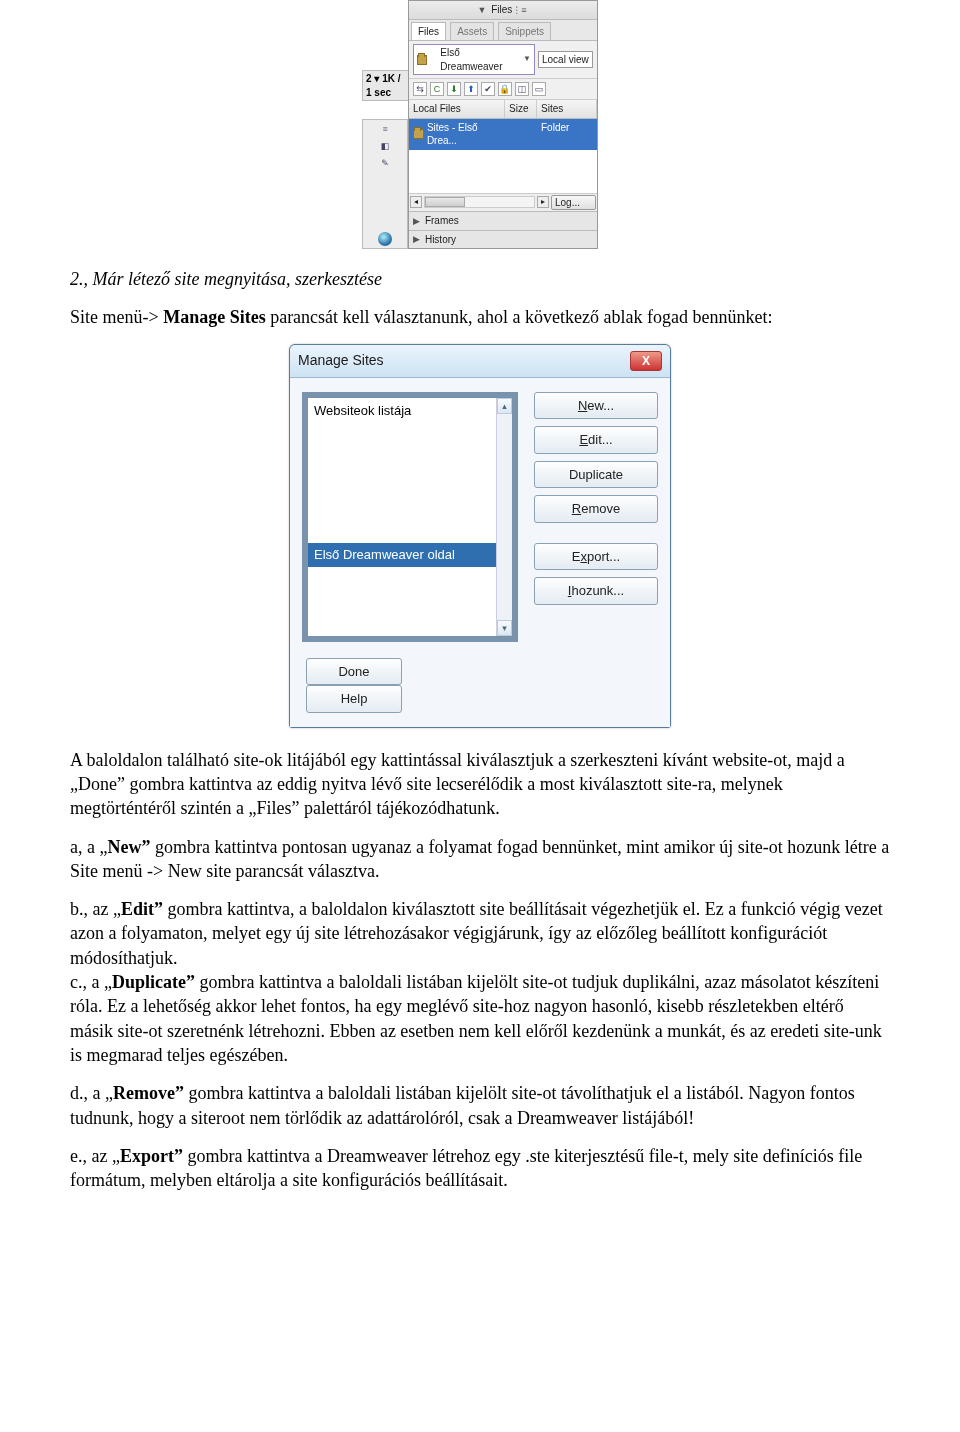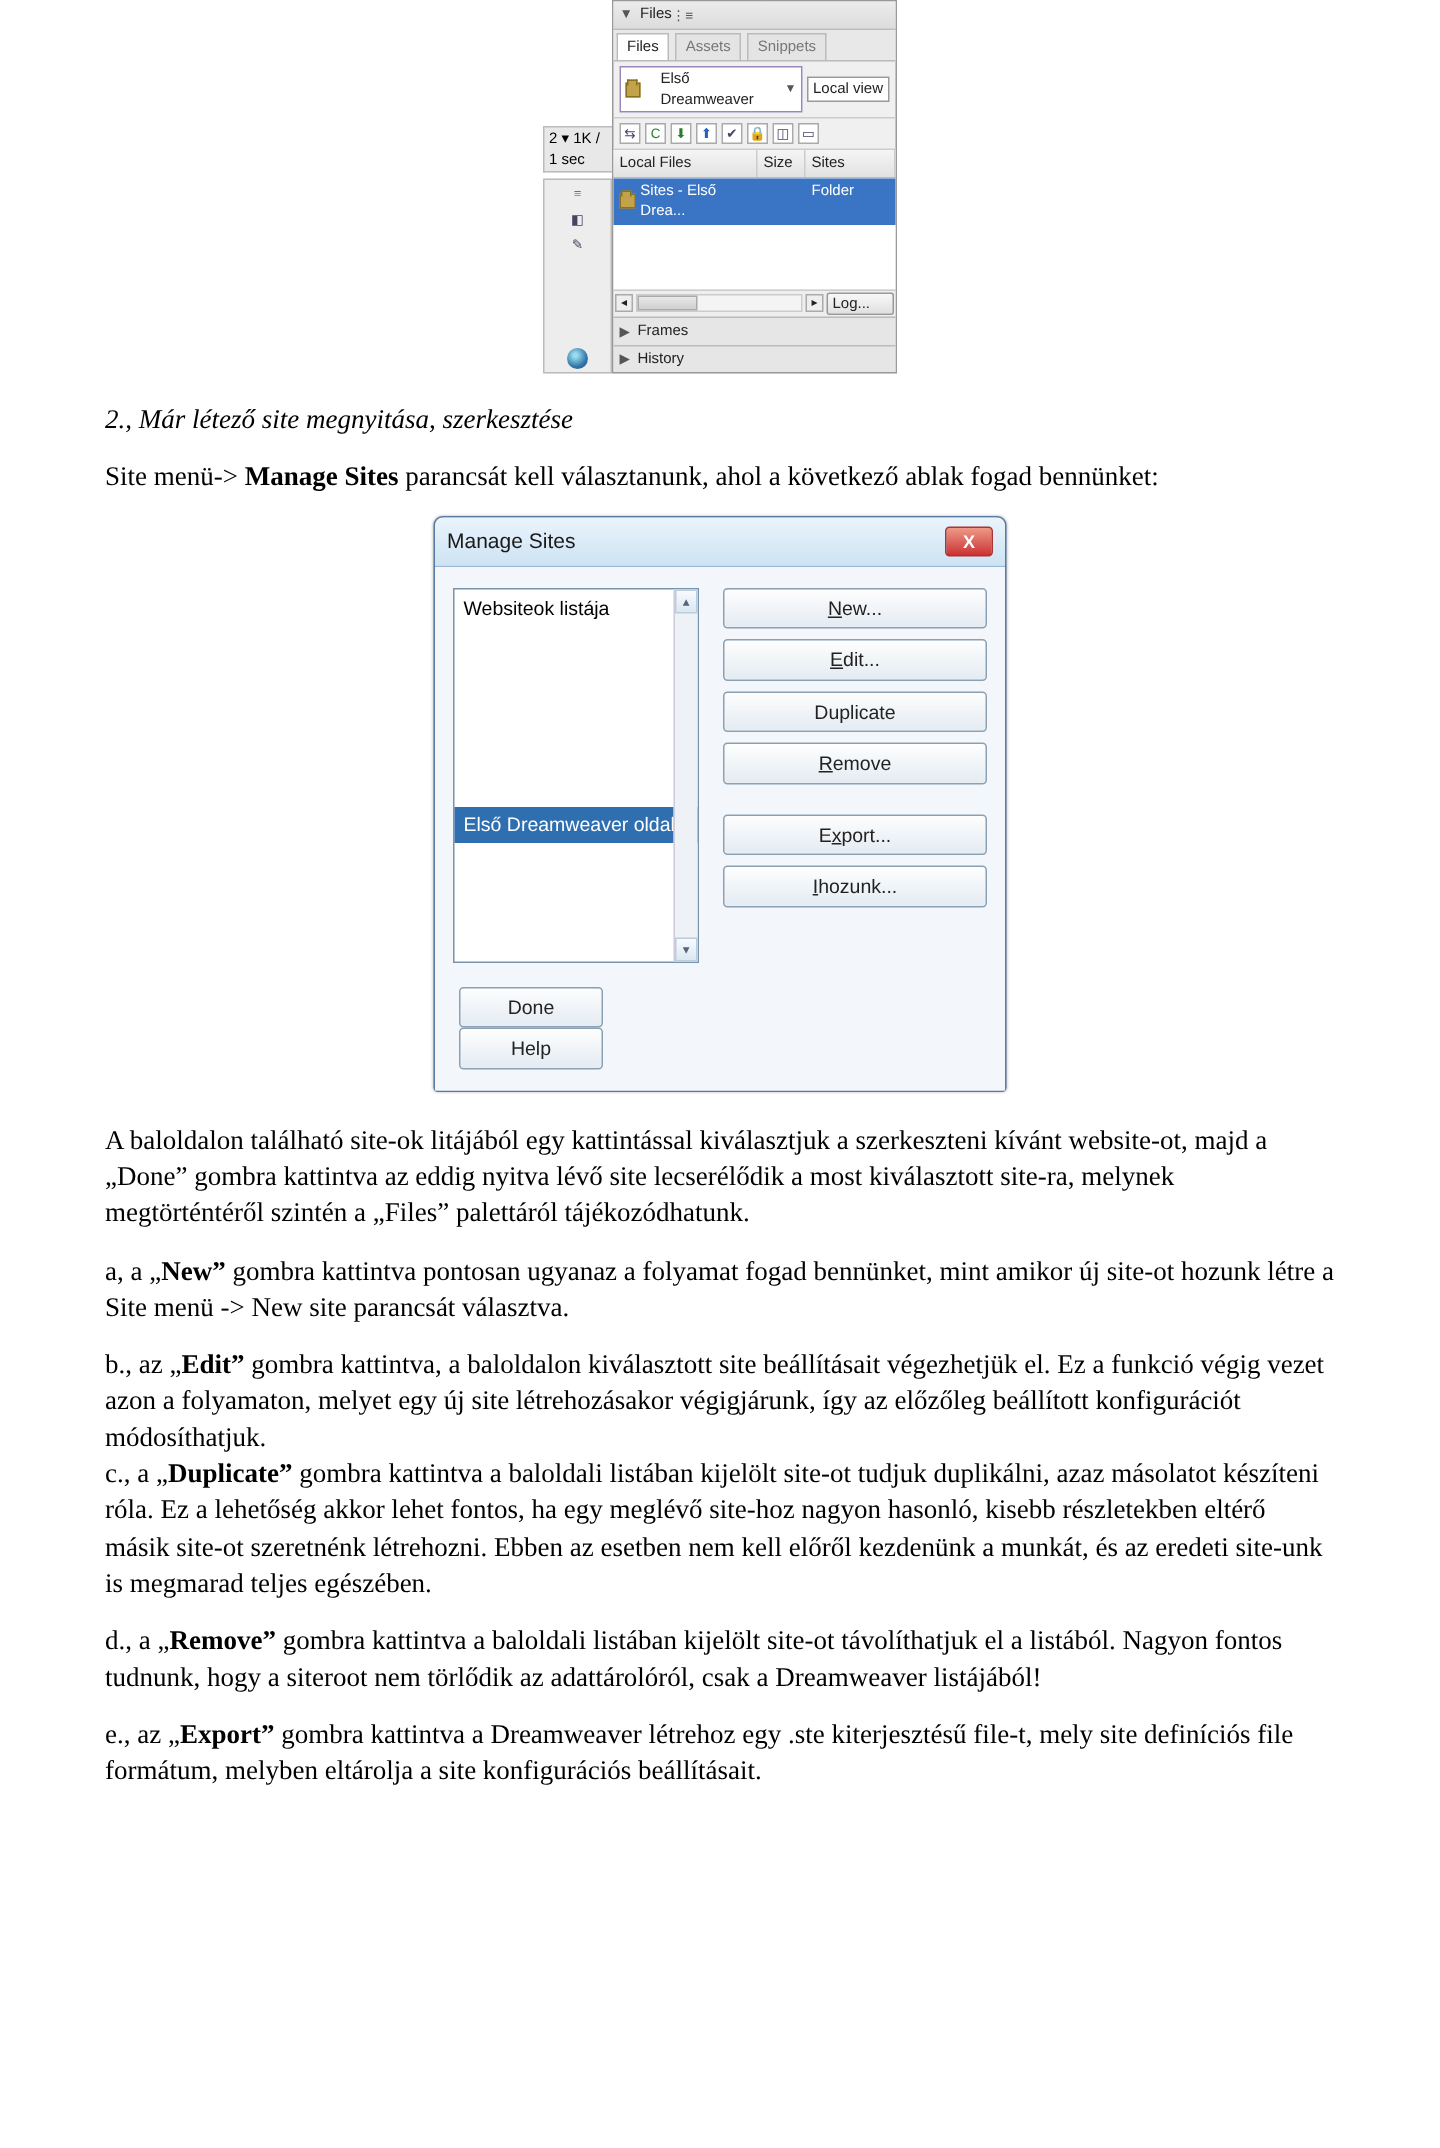--- a/index.html
+++ b/index.html
@@ -9,21 +9,21 @@
     line-height: 1.35;
     color: #000;
     background: #fff;
     width: 960px;
     padding: 0 70px 40px 70px;
   }
   .files-panel-wrap { display:flex; justify-content:center; margin-bottom:18px; }
   .files-panel-outer { display:flex; }
   .left-strip { width:46px; display:flex; flex-direction:column; justify-content:flex-end; }
   .panel-wrap { border:1px solid #999; background:#f0f0f0; font-family:Tahoma,Arial,sans-serif; font-size:10px; color:#222; width:190px; }
-  .panel-header { background:linear-gradient(#ececec,#dcdcdc); border-bottom:1px solid #bbb; padding:2px 4px; display:flex; align-items:center; justify-content:flex-start; }
+  .panel-header { background:linear-gradient(#ececec,#dcdcdc); border-bottom:1px solid #bbb; padding:2px 4px; display:flex; align-items:center; justify-content:center; }
   .exp-icon { font-size:9px; color:#555; margin-right:2px; }
   .tabs-row { display:flex; background:#e8e8e8; border-bottom:1px solid #bbb; }
   .tab { padding:2px 6px; border:1px solid #bbb; border-bottom:none; background:#fff; margin:2px 2px 0 2px; font-size:10px; }
   .tab.inactive { background:#e4e4e4; color:#777; }
   .tool-row { display:flex; gap:3px; padding:3px 4px; align-items:center; border-bottom:1px solid #ccc; }
   .folder-combo { flex:1; border:1px solid #98b; background:#fff; padding:1px 3px; display:flex; align-items:center; gap:13px; }
   .view-combo { width:55px; border:1px solid #999; background:#fff; padding:1px 3px; }
   .icon-sq { width:14px; height:14px; border:1px solid #aaa; background:#fff; display:flex; align-items:center; justify-content:center; font-size:9px; color:#446; }
   .list-header { display:flex; background:linear-gradient(#f5f5f5,#e2e2e2); border-bottom:1px solid #bbb; }
   .list-header div { padding:2px 4px; border-right:1px solid #ccc; font-size:10px; }
@@ -33,35 +33,35 @@
   .list-row { display:flex; }
   .list-row.sel { background:#3a74c4; color:#fff; }
   .list-row div { padding:2px 4px; font-size:10px; }
   .files-area { background:#fff; height:74px; }
   .scroll-row { display:flex; align-items:center; background:#eee; border-top:1px solid #ccc; padding:1px; }
   .scroll-track { flex:1; height:12px; background:#f4f4f4; border:1px solid #ccc; margin:0 2px; position:relative; }
   .scroll-thumb { position:absolute; left:0; top:0; width:40px; height:100%; background:linear-gradient(#e8e8e8,#cfcfcf); border:1px solid #aaa; }
   .scroll-btn { width:12px; height:12px; border:1px solid #aaa; background:#eee; font-size:8px; display:flex; align-items:center; justify-content:center; }
   .log-btn { width:45px; border:1px solid #999; background:linear-gradient(#f8f8f8,#e0e0e0); font-size:10px; padding:0 3px; margin-left:2px; border-radius:2px; }
   .collapsed-row { background:#e6e6e6; border-top:1px solid #bbb; padding:2px 4px; display:flex; align-items:center; gap:3px; }
-  .status-bar { background:#e8e8e8; border:1px solid #bbb; border-right:none; font-family:Tahoma,sans-serif; font-size:10px; padding:1px 3px; margin-bottom:4px; }
+  .status-bar { background:#e8e8e8; border:1px solid #bbb; border-right:none; font-family:Tahoma,sans-serif; font-size:10px; padding:1px 3px; margin-bottom:18px;font-weight:bold; }
   .side-icons { display:flex; flex-direction:column; gap:3px; padding:2px; border:1px solid #bbb; background:#ededed; align-items:center; }
   .side-icons .icon-sq { border:none; background:transparent; }
   .heading { font-style: italic; font-size: 18px; margin: 8px 0 14px 0; }
   .para { margin: 0 0 14px 0; text-align: left; }
   .bold { font-weight: bold; }
 
   
   .dialog-wrap { display:flex; justify-content:center; margin:8px 0 20px 0; }
   .dialog { width:382px; border:1px solid #5a7ba0; border-radius:6px 6px 3px 3px; font-family:"Segoe UI",Tahoma,Arial,sans-serif; background:#eaf2f9; box-shadow:0 0 2px rgba(0,0,0,.3); }
   .dialog-title { background:linear-gradient(#eaf4fc,#cde3f3); border-bottom:1px solid #9cb8d0; border-radius:6px 6px 0 0; padding:6px 8px; display:flex; align-items:center; justify-content:space-between; }
   .dialog-title-text { font-size:14px; color:#1a1a1a; }
   .close-x { width:32px; height:20px; border:1px solid #a33; border-radius:3px; background:linear-gradient(#e98,#c33); color:#fff; display:flex; align-items:center; justify-content:center; font-size:12px; font-weight:bold; }
   .dialog-body { display:flex; padding:14px 12px 8px 12px; gap:16px; background:#f3f7fb; }
-  .listbox { width:164px; height:250px; border:1px solid #0ea5e9; border-color:#7a93ac; background:#fff; position:relative; font-size:13px; }
+  .listbox { width:216px; height:250px; border:6px solid #0ea5e9; border-color:#7a93ac; background:#fff; position:relative; font-size:13px; }
   .list-item-plain { padding:4px 6px; }
   .list-item-sel { padding:3px 6px; background:#2f6fb0; color:#fff; }
   .lb-scroll { position:absolute; right:0; top:0; bottom:0; width:16px; background:#eef2f6; border-left:1px solid #ccd; display:flex; flex-direction:column; justify-content:space-between; }
   .sb-btn { height:16px; border:1px solid #bcd; background:linear-gradient(#f7fbff,#dbe7f1); font-size:9px; display:flex; align-items:center; justify-content:center; color:#567; }
   .btn-col { display:flex; flex-direction:column; gap:7px; flex:1; }
   .win-btn { border:1px solid #8ca0b4; border-radius:3px; background:linear-gradient(#fefefe,#e3ebf2); font-size:13px; padding:4px 8px; text-align:center; color:#222; box-shadow:inset 0 0 1px #fff; }
   .dialog-footer { display:flex; justify-content:space-between; padding:8px 16px 14px 16px; background:#f3f7fb; border-top:0;flex-direction:column; }
   .dialog-footer .win-btn { width:96px; }
   .filler { height:120px; }
   .globe-icon { width:14px; height:14px; border-radius:50%; background:radial-gradient(circle at 40% 35%, #9de 10%, #37a 60%, #158 100%); display:inline-block; }

